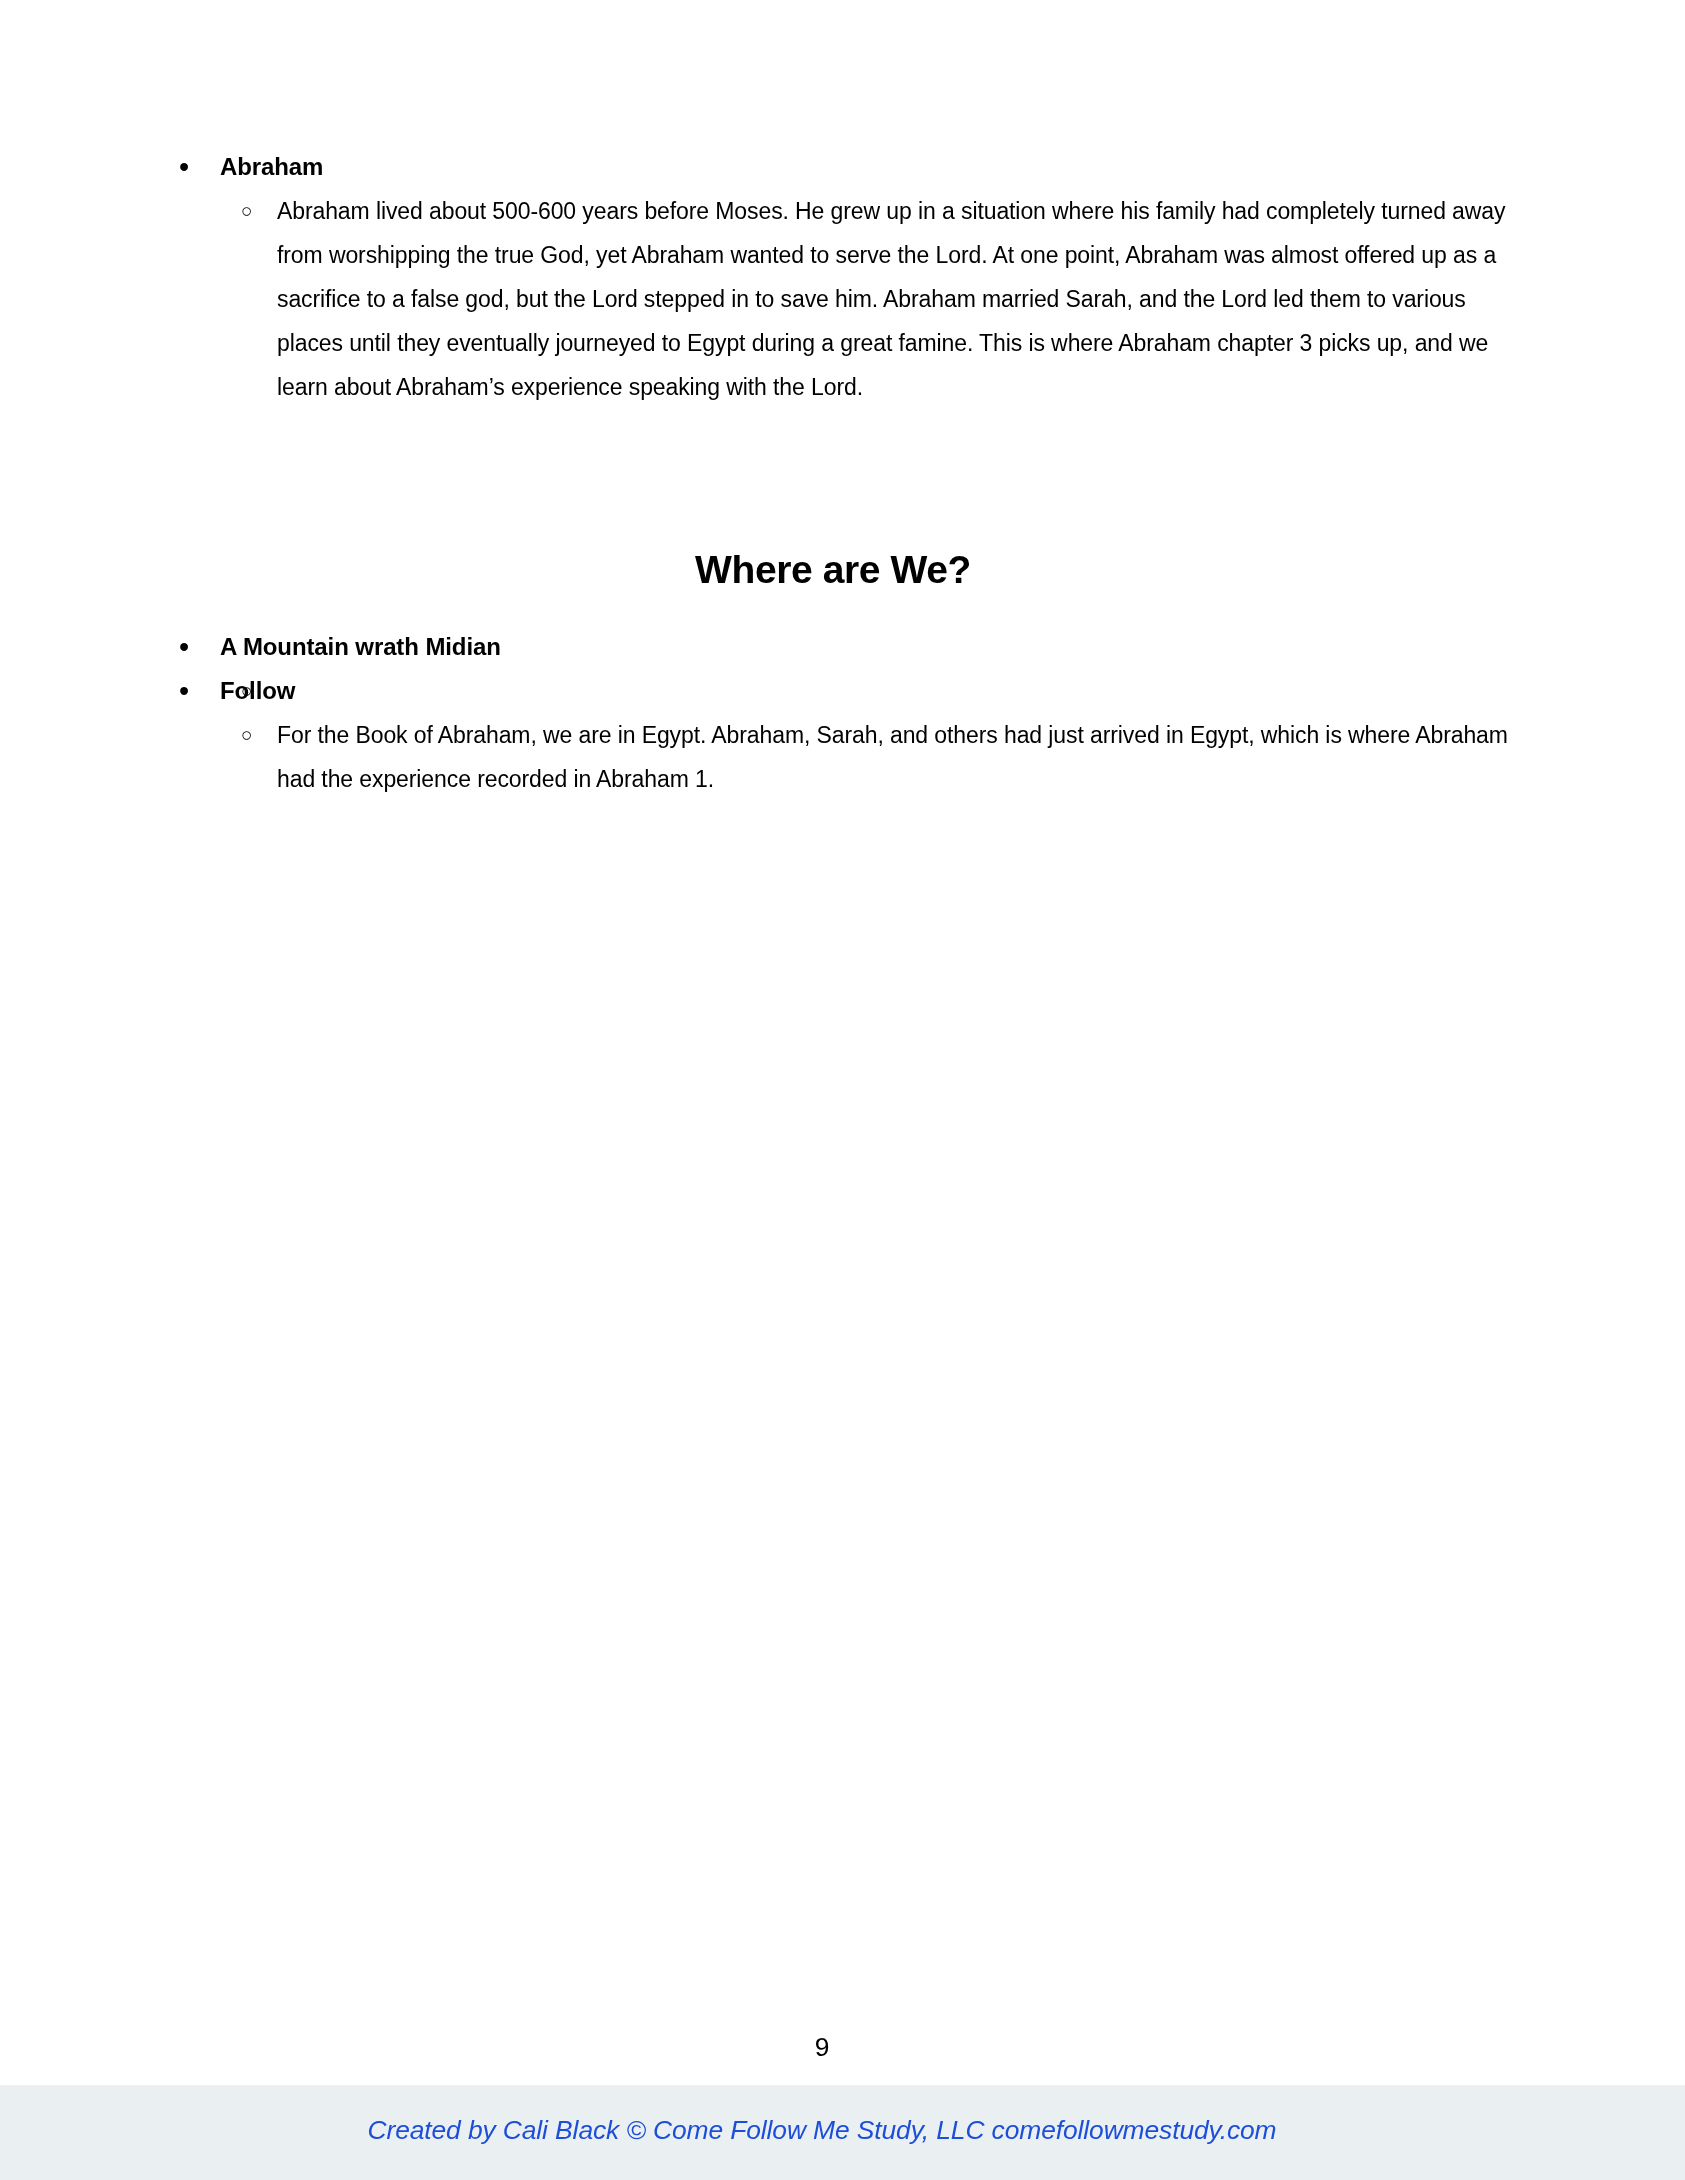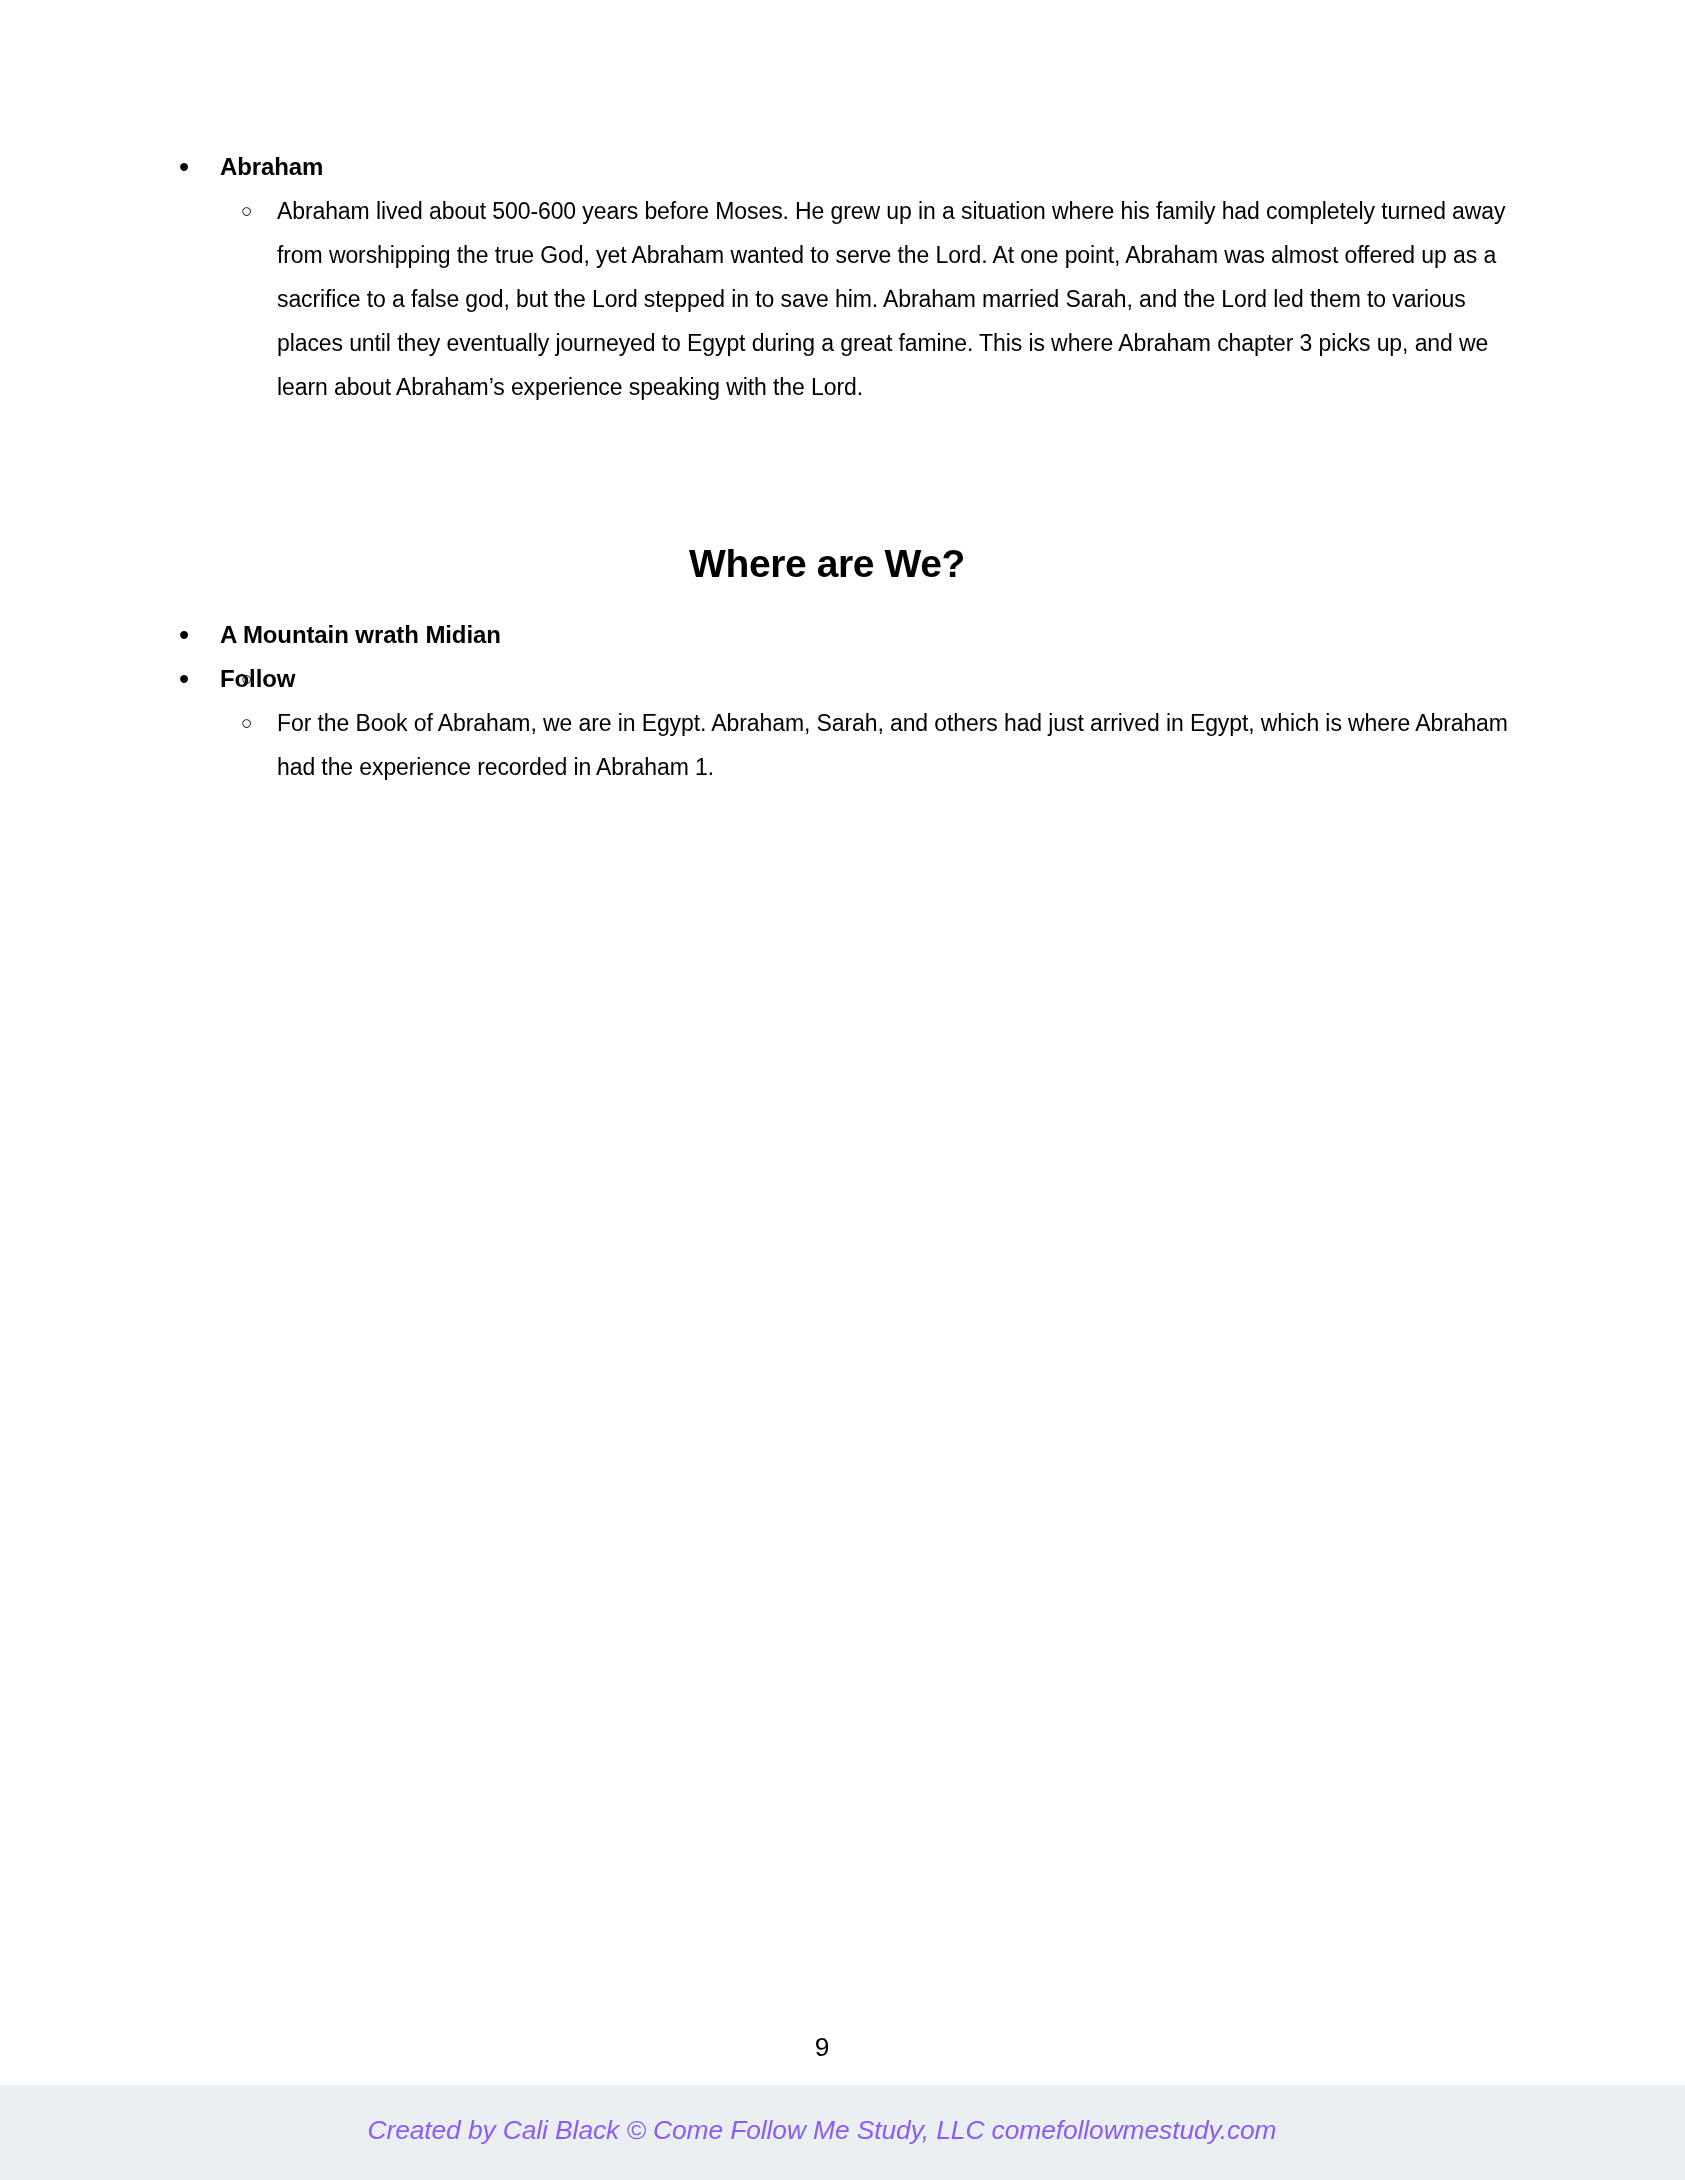--- a/index.html
+++ b/index.html
@@ -87,21 +87,21 @@
   }
 
   
   .section-heading {
     font-size: 39px;
     font-weight: 700;
     text-align: center;
     line-height: 44px;
     letter-spacing: -0.4px;
     width: 1644px;
-    margin: 5px;
+    margin: 11px;
     padding: 0;
   }
 
   
   .gap-sm { height: 22px; }
   .gap-lg { height: 128px; }
 
   
   .page-number {
     position: absolute;
@@ -125,21 +125,21 @@
     position: absolute;
     left: 0;
     top: 2112px;
     width: 1644px;
     text-align: center;
     font-size: 26.4px;
     line-height: 36px;
     font-style: italic;
     font-weight: 400;
     letter-spacing: -0.1px;
-    color: #8b5cf6;
+    color: #1d4ed8;
   }
 </style>
 </head>
 <body>
 
 <div class="page">
 
   <div class="content" style="top:145px;">
 
     <ul class="lvl1">

